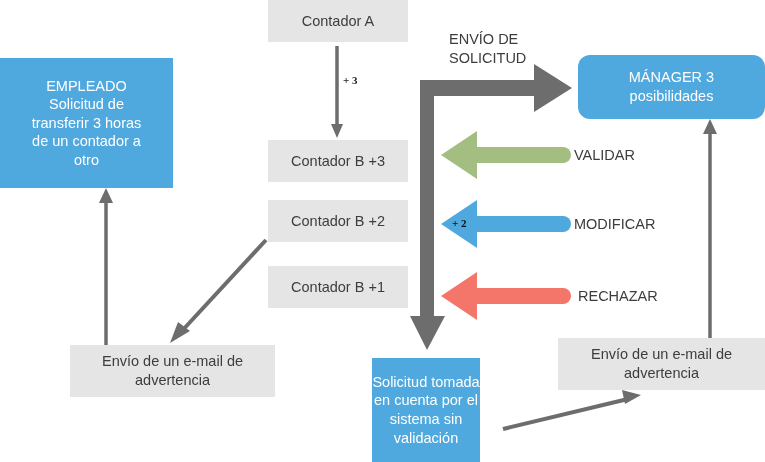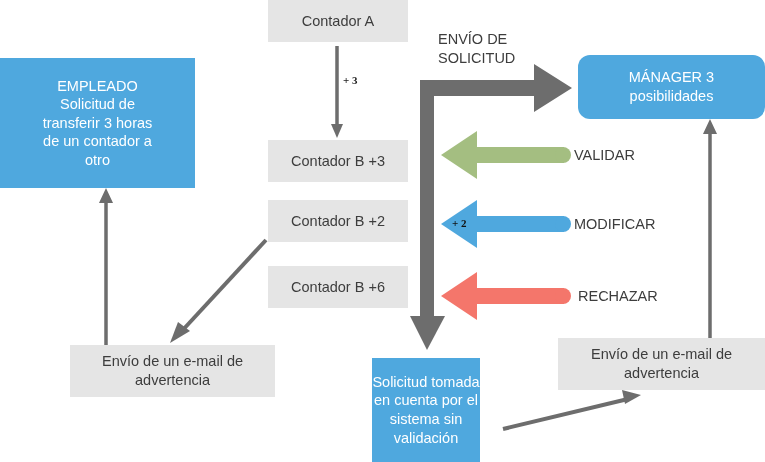--- a/index.html
+++ b/index.html
@@ -120,49 +120,49 @@
       <circle cx="563" cy="224" r="8" fill="#4FA8DE"></circle>
     </g>
 
     <g>
       <polygon points="441,296 477,272 477,288 564,288 564,304 477,304 477,320" fill="#F4766B"></polygon>
       <circle cx="563" cy="296" r="8" fill="#F4766B"></circle>
     </g>
 
   </svg>
 
-  <div class="box box-blue" style="left:0px; top:58px; width:195px; height:130px;">EMPLEADO
+  <div class="box box-blue" style="left:0px; top:58px; width:173px; height:130px;">EMPLEADO
 Solicitud de
 transferir 3 horas
 de un contador a
 otro</div>
 
   <div class="box box-grey" style="left:268px; top:0px; width:140px; height:42px;">Contador A</div>
 
   <div class="box box-grey" style="left:268px; top:140px; width:140px; height:42px;">Contador B +3</div>
 
   <div class="box box-grey" style="left:268px; top:200px; width:140px; height:42px;">Contador B +2</div>
 
-  <div class="box box-grey" style="left:268px; top:266px; width:140px; height:42px;">Contador B +6</div>
+  <div class="box box-grey" style="left:268px; top:266px; width:140px; height:42px;">Contador B +1</div>
 
   <div class="box box-blue" style="left:578px; top:55px; width:187px; height:64px;border-radius:12px;">MÁNAGER 3
 posibilidades</div>
 
   <div class="box box-grey" style="left:70px; top:345px; width:205px; height:52px;">Envío de un e-mail de
 advertencia</div>
 
   <div class="box box-grey" style="left:558px; top:338px; width:207px; height:52px;">Envío de un e-mail de
 advertencia</div>
 
   <div class="box box-blue" style="left:372px; top:358px; width:108px; height:104px;">Solicitud tomada
 en cuenta por el
 sistema sin
 validación</div>
 
-  <div class="label" style="left:438px; top:30px; text-align:left;">ENVÍO DE
+  <div class="label" style="left:449px; top:30px; text-align:left;">ENVÍO DE
 SOLICITUD</div>
 
   <div class="label" style="left:574px; top:146px;">VALIDAR</div>
 
   <div class="label" style="left:578px; top:287px;">RECHAZAR</div>
 
   <div class="label" style="left:574px; top:215px;">MODIFICAR</div>
 
   <div class="label-small-bold" style="left:343px; top:74px;">+ 3</div>
 

